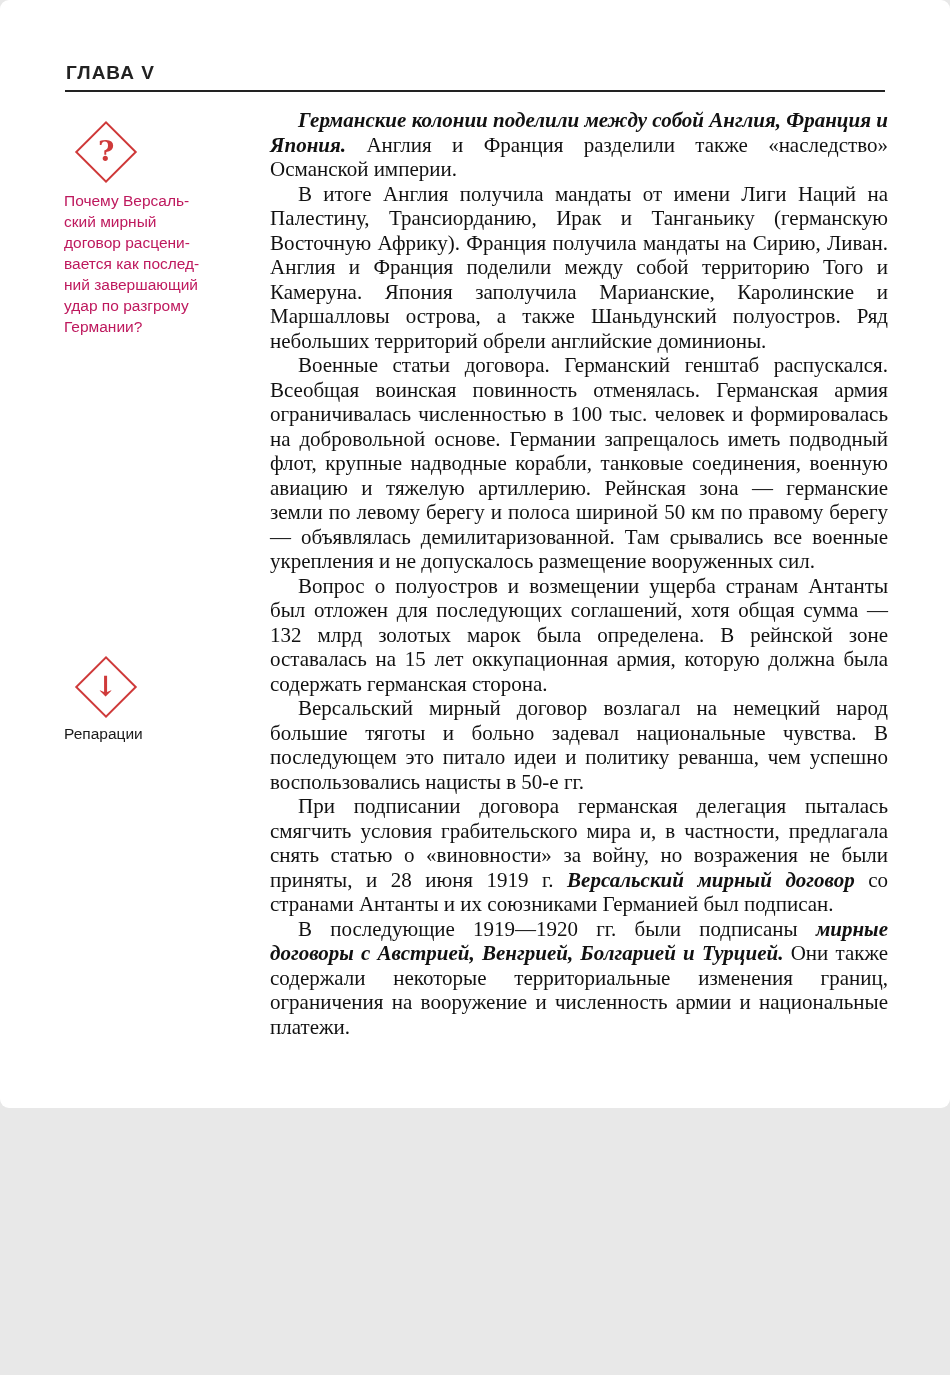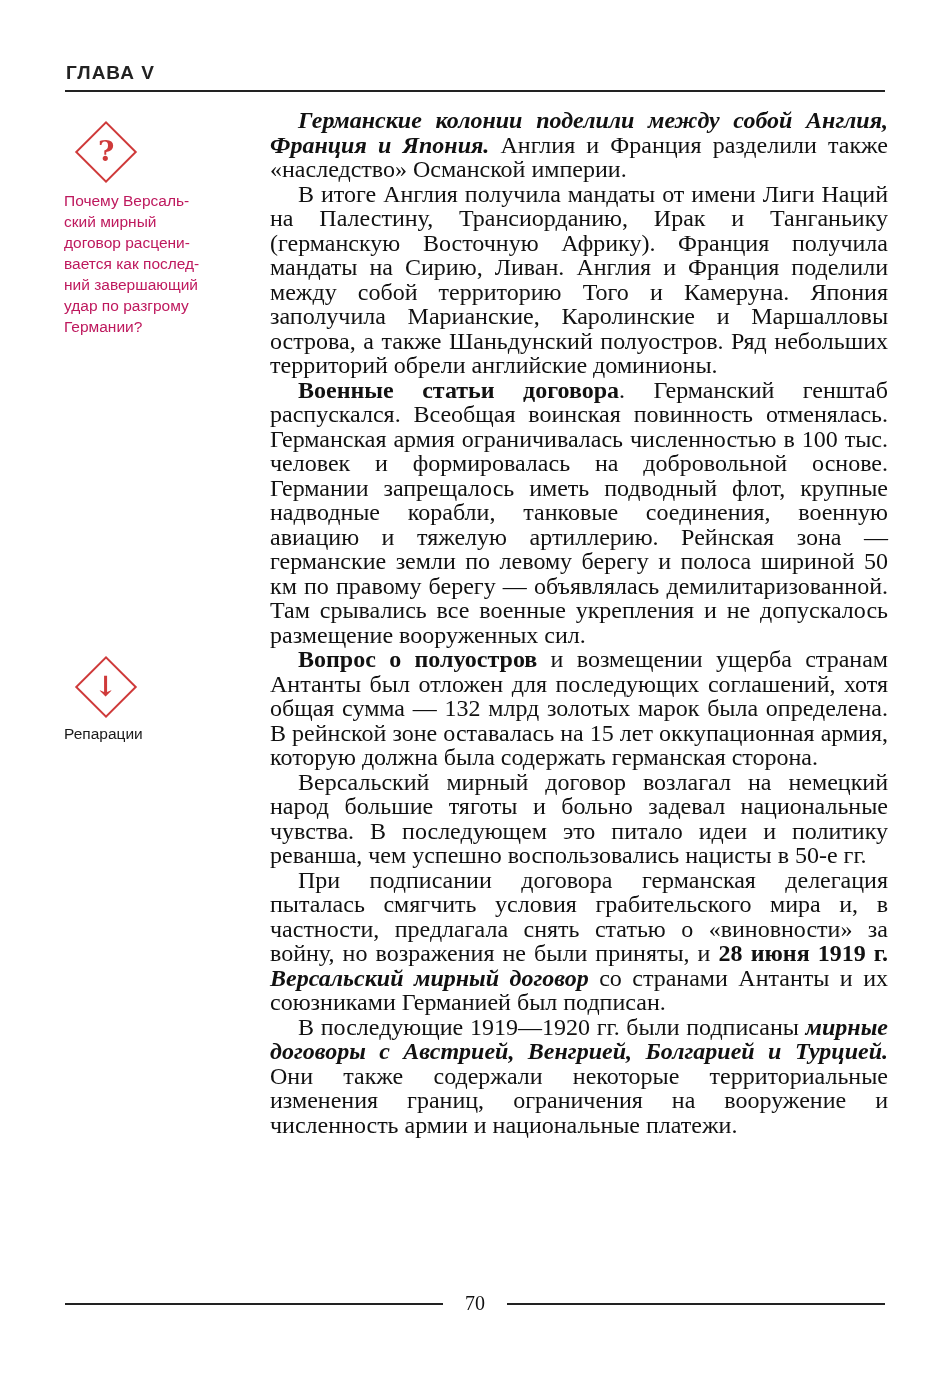--- a/index.html
+++ b/index.html
@@ -1,23 +1,24 @@
 <!DOCTYPE html>
 <html lang="ru"><head>
 <meta charset="utf-8">
 <style>
   html,body{margin:0;padding:0;background:#e8e8e8;}
   .page{
     position:relative;
-    width:950px;height:1375px;
+    width:950px;height:1108px;
     background:#ffffff;
     margin:0 auto;
     font-family:"Liberation Serif", serif;
     color:#111;
     overflow:hidden;
+    border-radius:9px;
   }
   
   .chapter{
     position:absolute;left:66px;top:62px;
     font-family:"Liberation Sans", sans-serif;
     font-weight:bold;font-size:19px;letter-spacing:1px;color:#222;
   }
   .header-rule{
     position:absolute;left:65px;top:90px;width:820px;height:2px;background:#222;
   }
@@ -45,26 +46,26 @@
     margin-top:14px;
   }
   .reparations-block{position:absolute;left:64px;top:655px;width:192px;}
   .rep-label{
     font-family:"Liberation Sans", sans-serif;
     font-size:15.5px;color:#1a1a1a;margin-top:16px;
   }
   
   .main-text{
     position:absolute;left:270px;top:108px;width:618px;
-    font-size:24px;line-height:24.5px;
+    font-size:21px;line-height:24.5px;
     text-align:justify;
   }
   .main-text p{margin:0;text-indent:28px;}
   .run-n{font-style:normal;font-weight:normal;}
-  .run-b{font-weight:bold;}
+  .run-b{font-weight:normal;}
   .run-bi{font-weight:bold;font-style:italic;}
   
   .footer{position:absolute;left:65px;right:65px;top:1292px;height:24px;}
   .footer .line-left{
     position:absolute;left:0;top:11px;width:378px;height:2px;background:#222;
   }
   .footer .line-right{
     position:absolute;right:0;top:11px;width:378px;height:2px;background:#222;
   }
   .footer .page-num{

